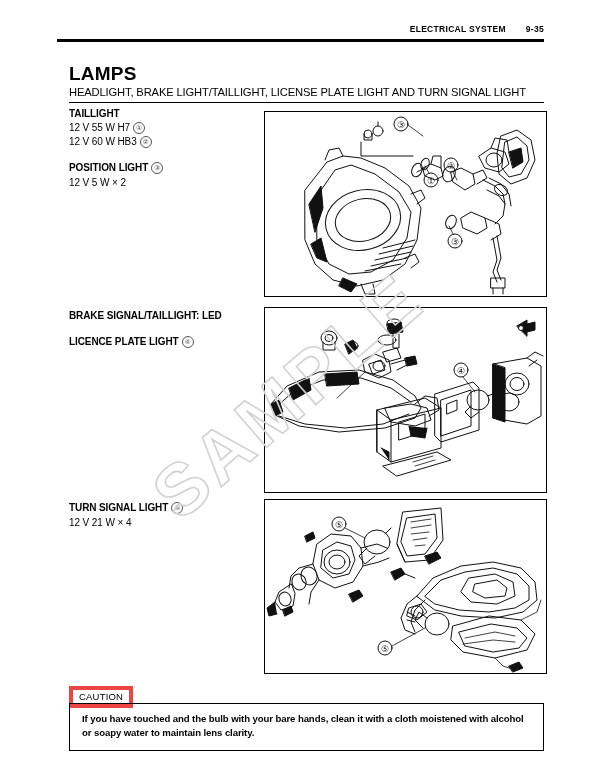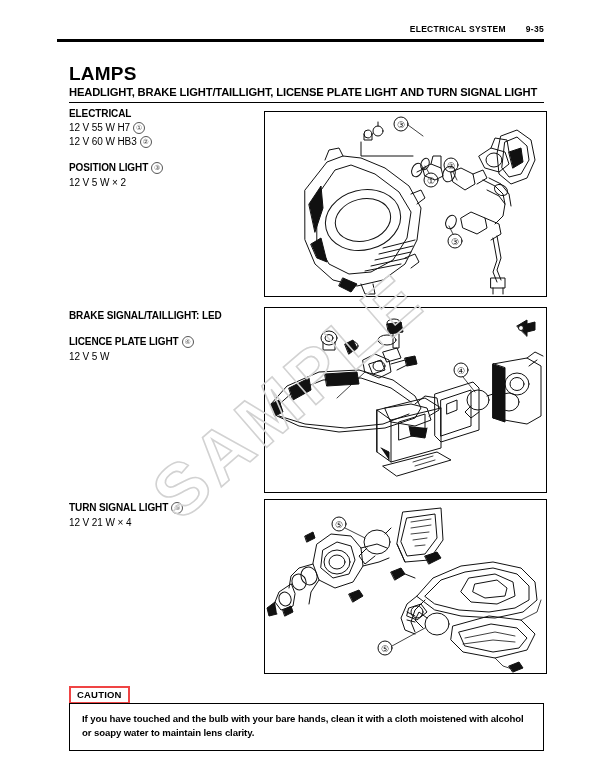--- a/index.html
+++ b/index.html
@@ -52,21 +52,21 @@
     top: 63px;
     font-size: 19px;
     font-weight: bold;
     letter-spacing: 0.2px;
   }
   #page-subtitle {
     position: absolute;
     left: 69px;
     top: 86px;
     font-size: 11.2px;
-    font-weight: bold;
+    font-weight: normal;
     letter-spacing: -0.15px;
     white-space: nowrap;
   }
   #subtitle-rule {
     position: absolute;
     left: 69px;
     top: 102px;
     width: 475px;
     height: 1px;
     background: #000;
@@ -148,24 +148,24 @@
     stroke: #d2d2d2;
     stroke-width: 1.6px;
     font-family: "Liberation Sans", sans-serif;
   }
 
   
   #caution-label {
     position: absolute;
     left: 69px;
     top: 686px;
-    border: 2px solid #ef4444;
+    border: 4px solid #ef4444;
     padding: 1px 6px 2px 6px;
     font-size: 9.5px;
-    font-weight: bold;
+    font-weight: normal;
     letter-spacing: 0.2px;
     background: #fff;
   }
   #caution-box {
     position: absolute;
     left: 69px;
     top: 703px;
     width: 475px;
     height: 48px;
     border: 1px solid #000;
@@ -190,33 +190,32 @@
     <span>ELECTRICAL SYSTEM</span><span id="header-page">9-35</span>
   </div>
   <div id="header-rule"></div>
 </div>
 
 <div id="page-title">LAMPS</div>
 <div id="page-subtitle">HEADLIGHT, BRAKE LIGHT/TAILLIGHT, LICENSE PLATE LIGHT AND TURN SIGNAL LIGHT</div>
 <div id="subtitle-rule"></div>
 
 <div class="spec-block" id="spec-headlight">
-  <p class="spec-head"><span>ELECTRICAL</span></p>
+  <p class="spec-head"><span>TAILLIGHT</span></p>
   <p class="spec-line"><span>12 V 55 W H7</span><span class="cnum">①</span></p>
   <p class="spec-line"><span>12 V 60 W HB3</span><span class="cnum">②</span></p>
   <div class="spec-gap"></div>
   <p class="spec-head"><span>POSITION LIGHT</span><span class="cnum">③</span></p>
   <p class="spec-line">12 V 5 W × 2</p>
 </div>
 
 <div class="spec-block" id="spec-brake">
   <p class="spec-head">BRAKE SIGNAL/TAILLIGHT: LED</p>
   <div class="spec-gap"></div>
   <p class="spec-head"><span>LICENCE PLATE LIGHT</span><span class="cnum">④</span></p>
-  <p class="spec-line">12 V 5 W</p>
 </div>
 
 <div class="spec-block" id="spec-turn">
   <p class="spec-head"><span>TURN SIGNAL LIGHT</span><span class="cnum">⑤</span></p>
   <p class="spec-line">12 V 21 W × 4</p>
 </div>
 
 <div class="panel" id="panel-headlight">
   <svg viewBox="0 0 281 184">
     <g fill="none" stroke="#111" stroke-width="1" stroke-linejoin="round" stroke-linecap="round">

